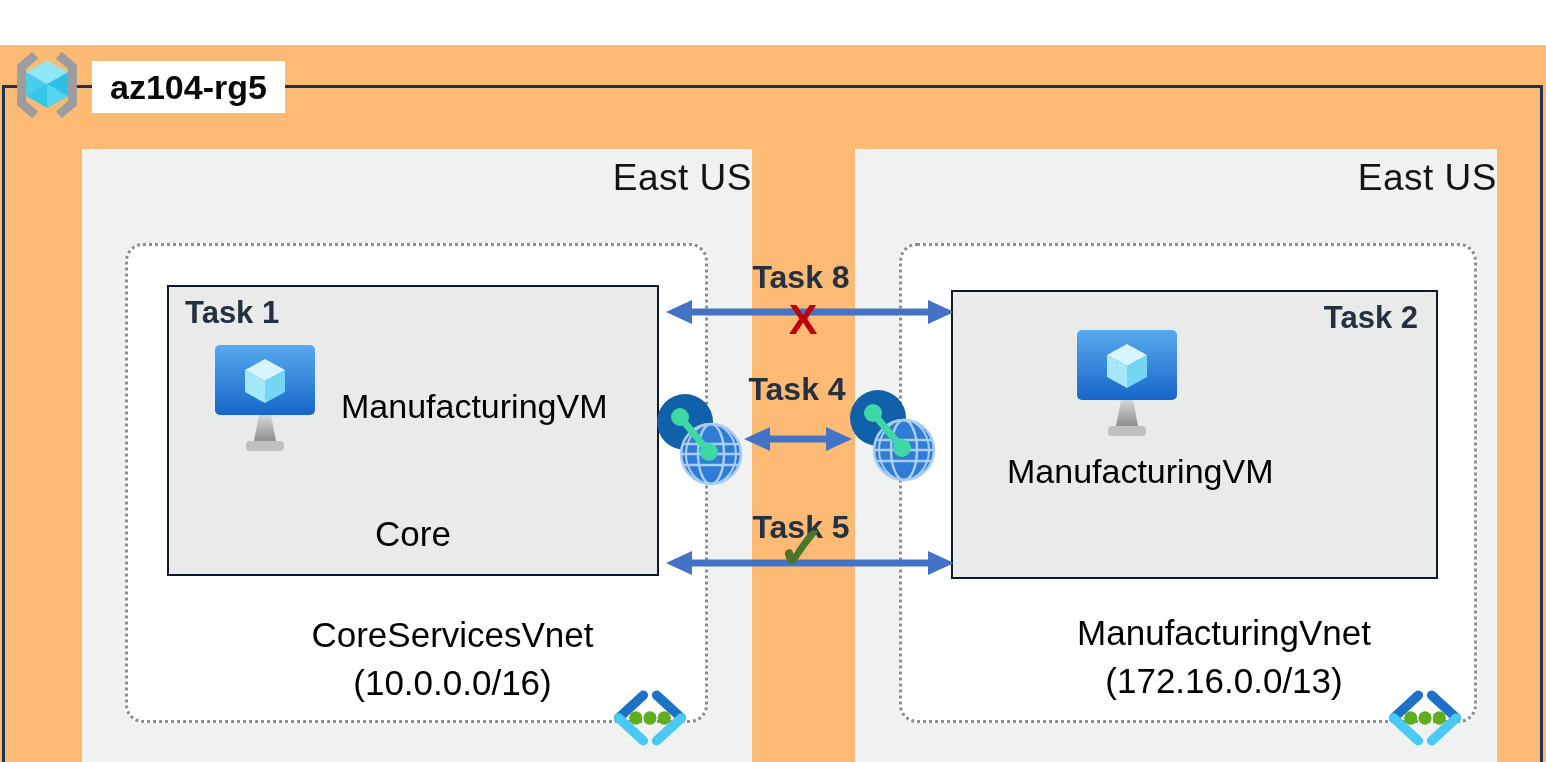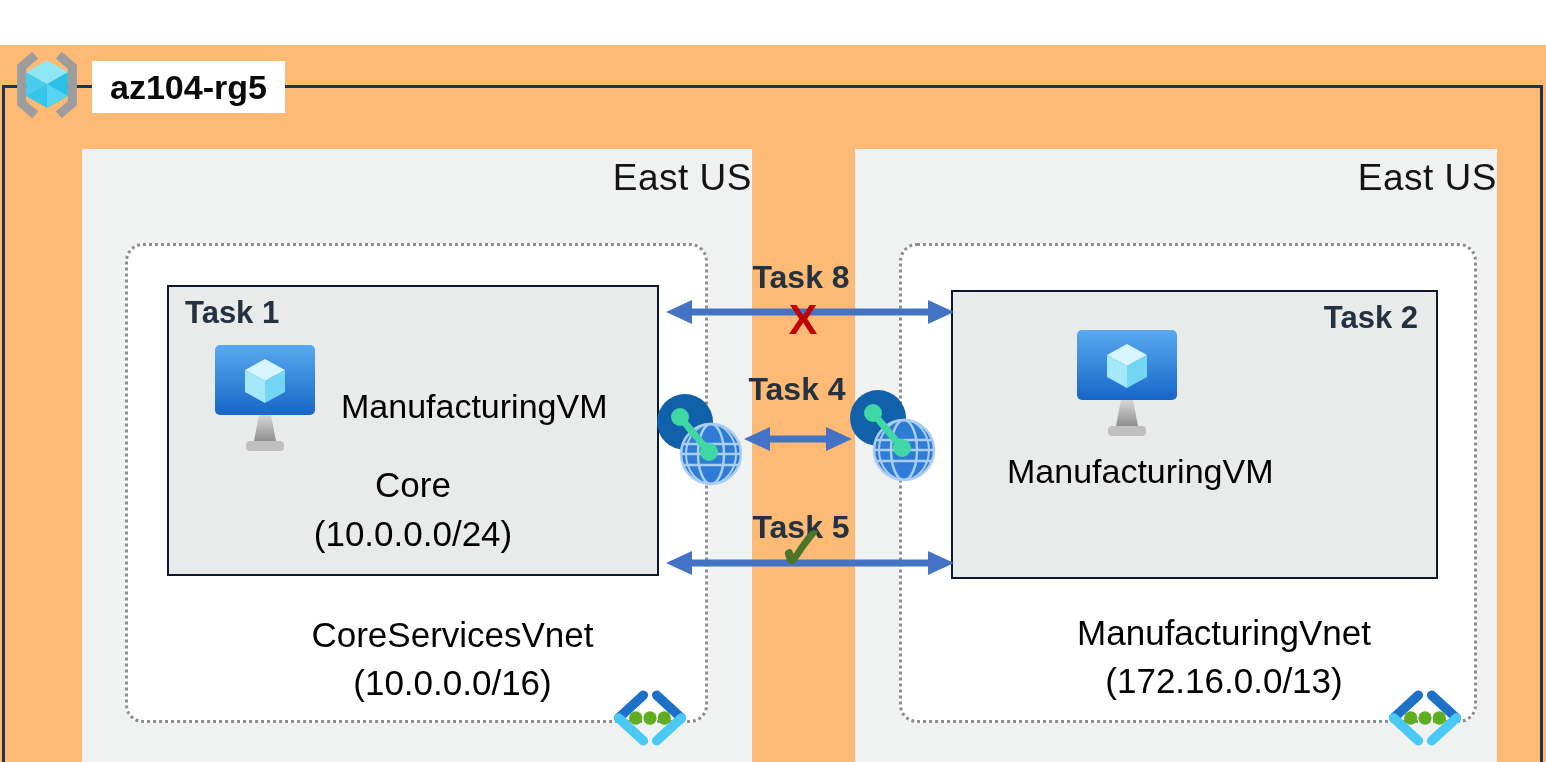--- a/index.html
+++ b/index.html
@@ -126,21 +126,20 @@
           <polygon points="30,25 50,36 50,58 30,47" fill="#a5e8fa"></polygon>
           <polygon points="70,25 50,36 50,58 70,47" fill="#73d6f5"></polygon>
           <polygon points="44,70 56,70 61,96 39,96" fill="url(#std)"></polygon>
           <rect x="31" y="96" width="38" height="10" rx="4" fill="#c0c0c0"></rect>
         </svg>
       </span>
       <span class="vm-name">ManufacturingVM</span>
     </div>
     <div class="subnet-caption">
       <div>Core</div>
-      <div>(10.0.0.0/24)</div>
     </div>
   </div>
 
   <div class="subnet right">
     <div class="task-tag tr">Task 2</div>
     <div class="vm-row right">
       <span>
         <svg width="100" height="118" viewBox="0 0 100 118">
           <rect x="0" y="0" width="100" height="70" rx="5" fill="url(#scr)"></rect>
           <polygon points="50,14 70,25 50,36 30,25" fill="#d7f5ff"></polygon>

